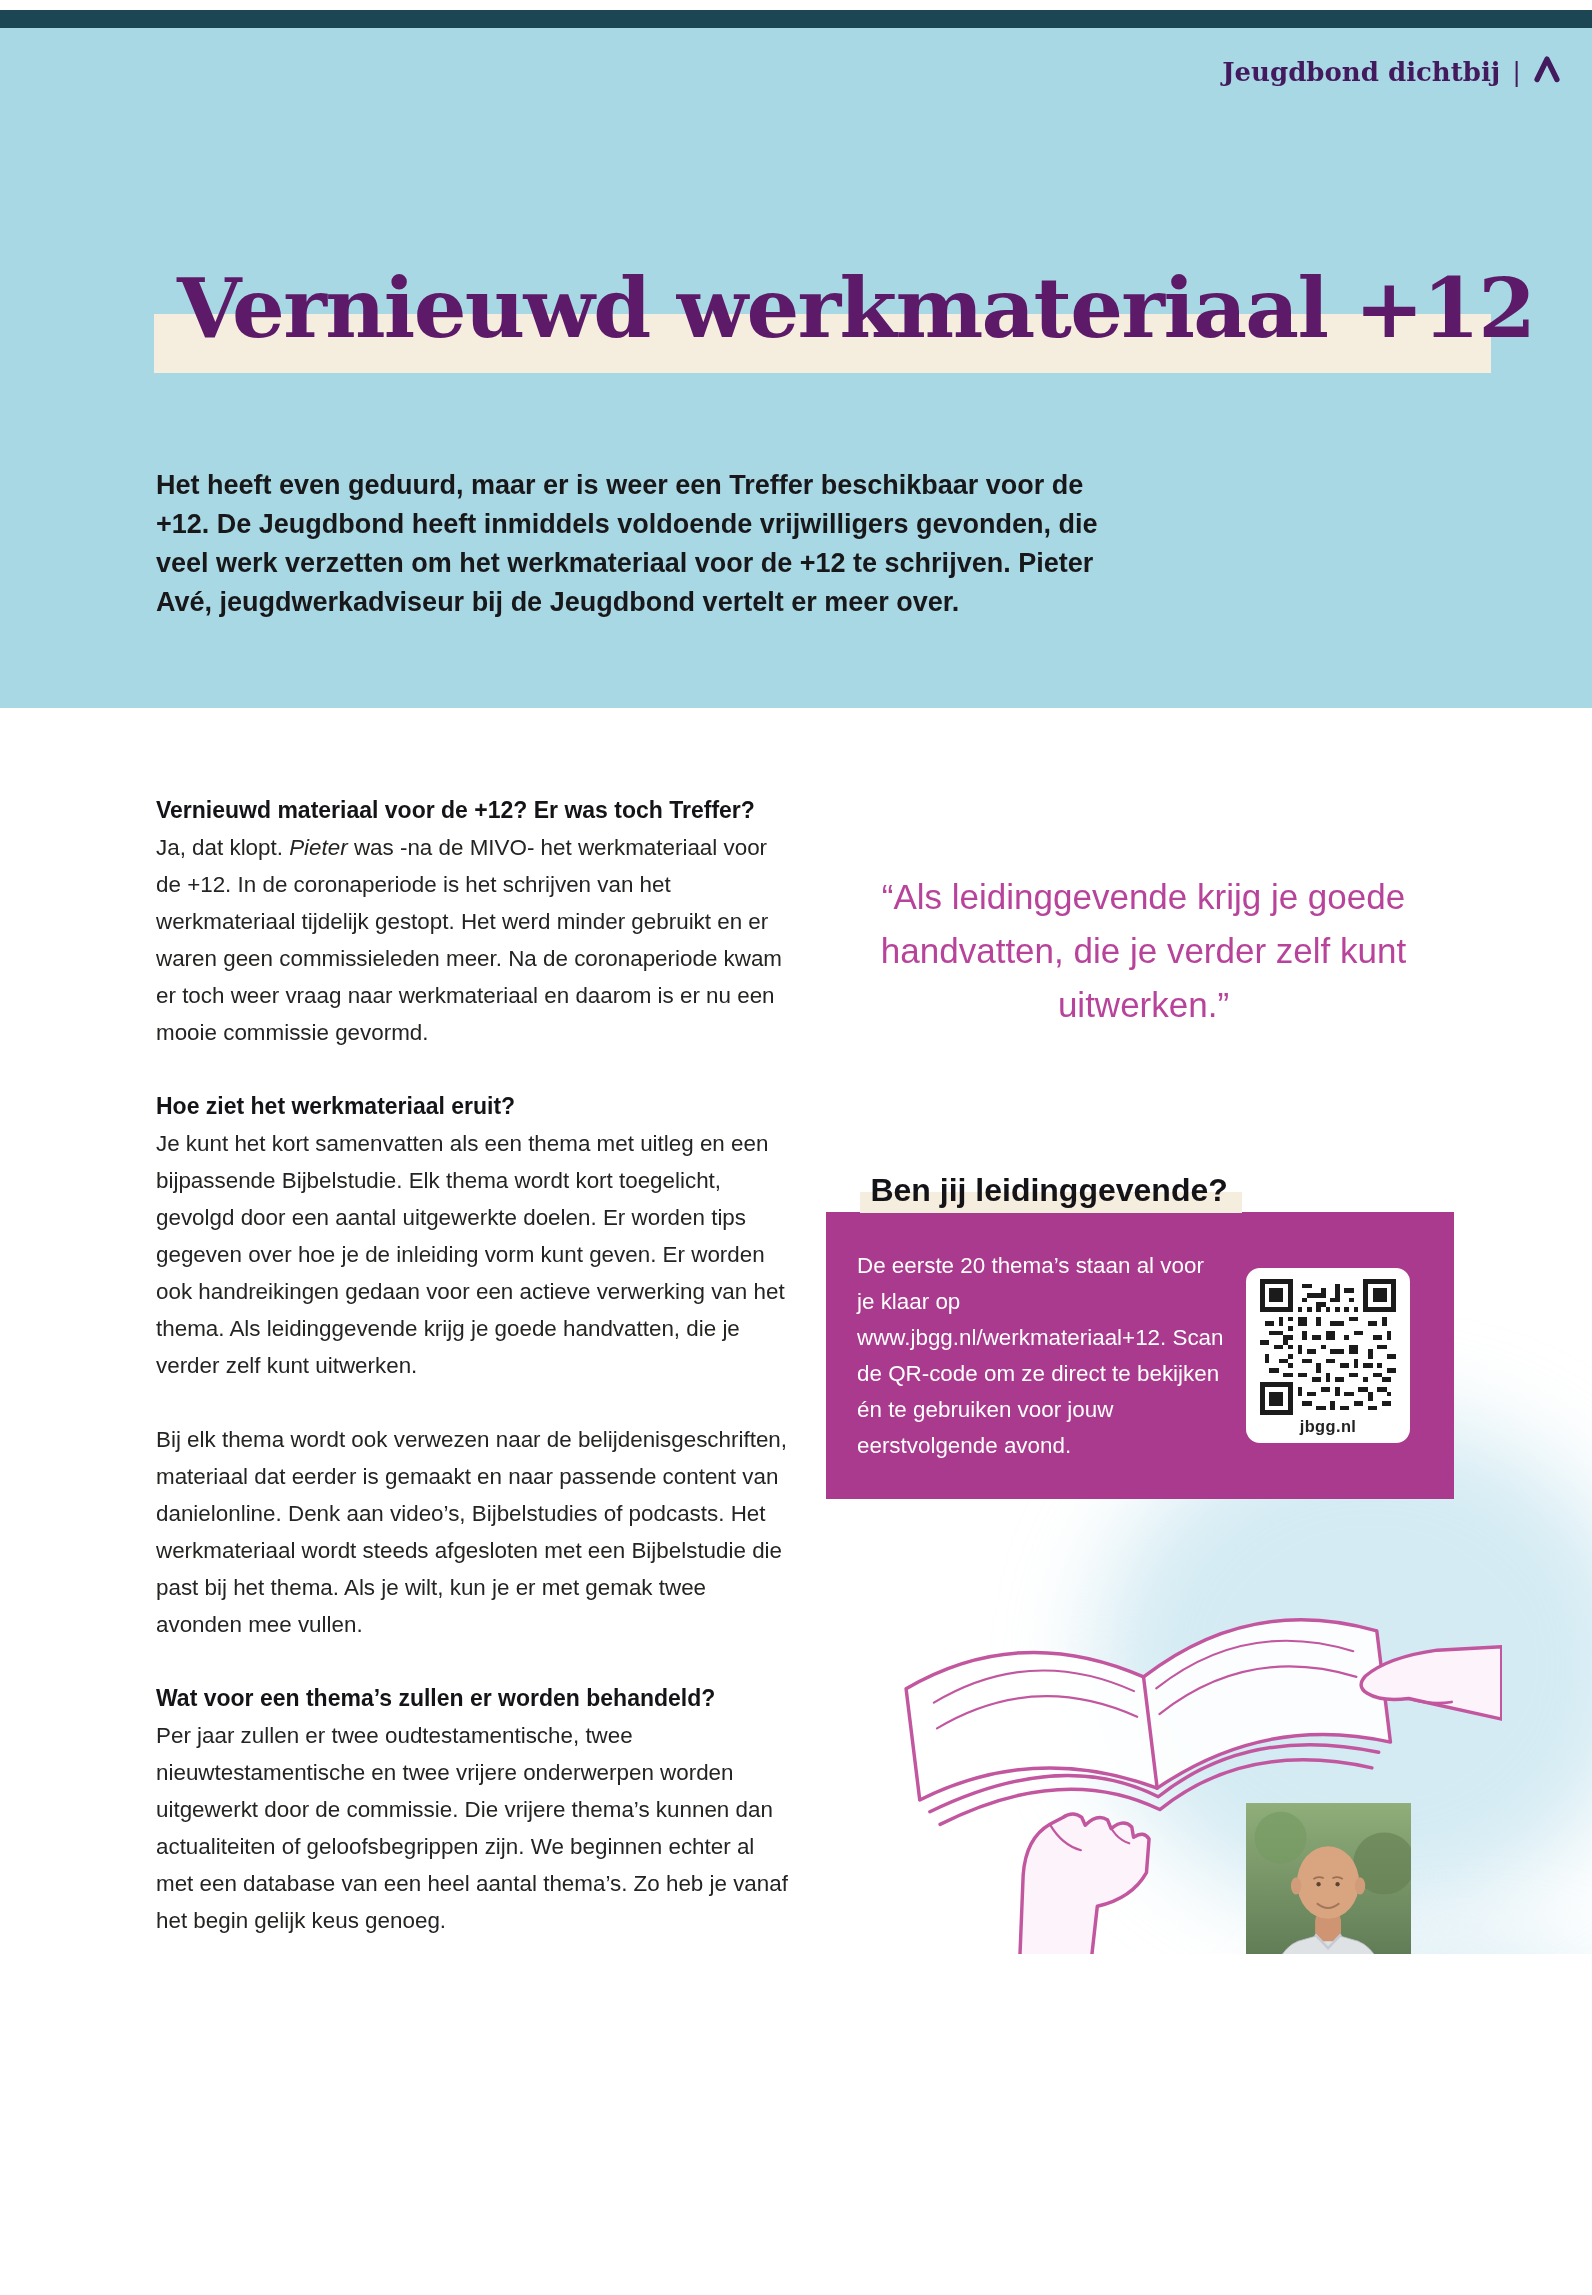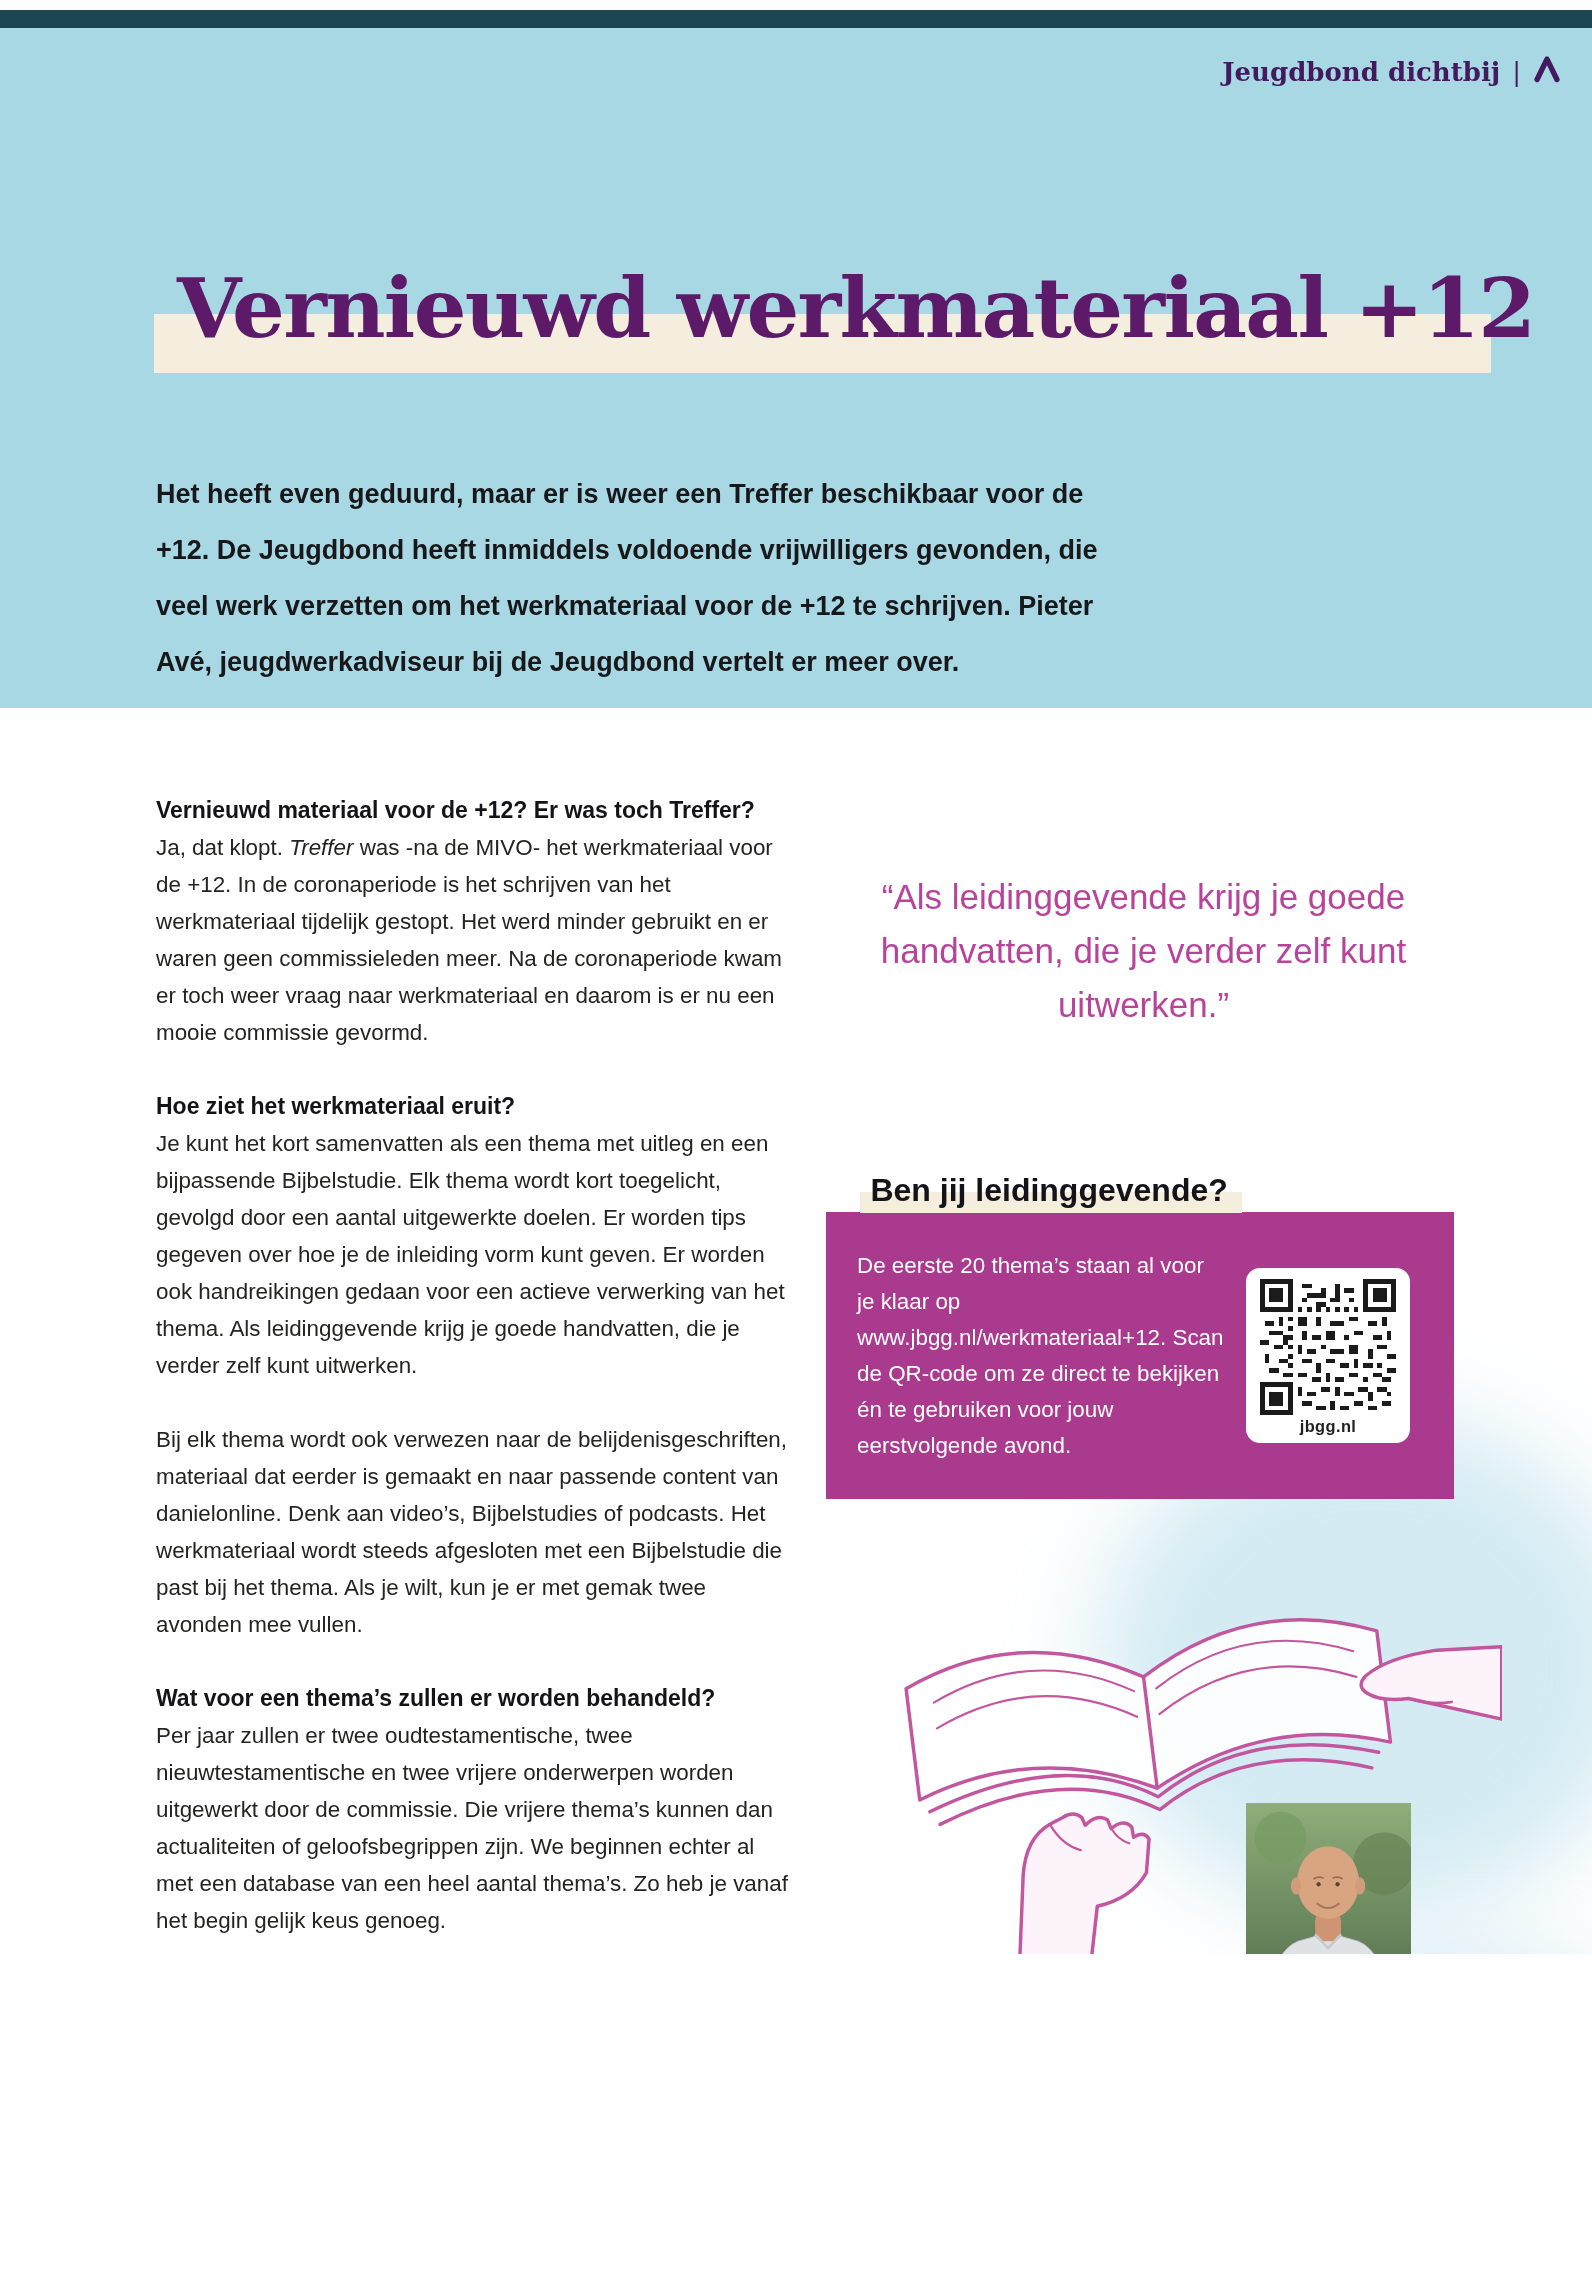--- a/index.html
+++ b/index.html
@@ -15,21 +15,21 @@
     font-family:"DejaVu Serif", serif; font-weight:bold; font-size:26px; color:#431a5e; z-index:2;
   }
   .brand .divider { font-weight:normal; font-size:26px; color:#431a5e; }
   .title-bar { position:absolute; top:314px; left:154px; width:1337px; height:59px; background:#f5eddd; z-index:1; }
   .hero-title {
     position:absolute; top:259px; left:177px; z-index:2; white-space:nowrap;
     font-family:"DejaVu Serif", serif; font-weight:bold; font-size:83px; letter-spacing:-1.7px; color:#5c1a68;
   }
   .intro {
     position:absolute; top:466px; left:156px; width:971px; z-index:2;
-    font-weight:bold; font-size:27px; line-height:56px; color:#18181a;
+    font-weight:bold; font-size:27px; line-height:39px; color:#18181a;
   }
   .left-col { position:absolute; top:792px; left:156px; width:636px; font-size:22.4px; line-height:37px; color:#242422; z-index:2; }
   .left-col h3 { font-size:23px; line-height:37px; font-weight:bold; color:#141418; }
   .left-col p { margin-bottom:37px; }
   .left-col section.last p { margin-bottom:12px; }
   .pullquote {
     position:absolute; top:870px; left:876px; width:535px; z-index:2;
     text-align:center; font-size:35px; line-height:54px; color:#b8439a;
   }
   .callout-heading { position:absolute; top:1172px; left:860px; z-index:4; font-size:32px; font-weight:bold; color:#141418; }
@@ -88,21 +88,21 @@
   </div>
 
   <div class="title-bar"></div>
   <h1 class="hero-title">Vernieuwd werkmateriaal +12</h1>
 
   <p class="intro">Het heeft even geduurd, maar er is weer een Treffer beschikbaar voor de +12. De Jeugdbond heeft inmiddels voldoende vrijwilligers gevonden, die veel werk verzetten om het werkmateriaal voor de +12 te schrijven. Pieter Avé, jeugdwerkadviseur bij de Jeugdbond vertelt er meer over.</p>
 
   <div class="left-col">
     <section>
       <h3>Vernieuwd materiaal voor de +12? Er was toch Treffer?</h3>
-      <p><span>Ja, dat klopt. </span><em>Treffer</em><span> was -na de MIVO- het werkmateriaal voor de +12. In de coronaperiode is het schrijven van het werkmateriaal tijdelijk gestopt. Het werd minder gebruikt en er waren geen commissieleden meer. Na de coronaperiode kwam er toch weer vraag naar werkmateriaal en daarom is er nu een mooie commissie gevormd.</span></p>
+      <p><span>Ja, dat klopt. </span><em>Pieter</em><span> was -na de MIVO- het werkmateriaal voor de +12. In de coronaperiode is het schrijven van het werkmateriaal tijdelijk gestopt. Het werd minder gebruikt en er waren geen commissieleden meer. Na de coronaperiode kwam er toch weer vraag naar werkmateriaal en daarom is er nu een mooie commissie gevormd.</span></p>
     </section>
     <section>
       <h3>Hoe ziet het werkmateriaal eruit?</h3>
       <p>Je kunt het kort samenvatten als een thema met uitleg en een bijpassende Bijbelstudie. Elk thema wordt kort toegelicht, gevolgd door een aantal uitgewerkte doelen. Er worden tips gegeven over hoe je de inleiding vorm kunt geven. Er worden ook handreikingen gedaan voor een actieve verwerking van het thema. Als leidinggevende krijg je goede handvatten, die je verder zelf kunt uitwerken.</p>
     </section>
     <section>
       <p>Bij elk thema wordt ook verwezen naar de belijdenisgeschriften, materiaal dat eerder is gemaakt en naar passende content van danielonline. Denk aan video’s, Bijbelstudies of podcasts. Het werkmateriaal wordt steeds afgesloten met een Bijbelstudie die past bij het thema. Als je wilt, kun je er met gemak twee avonden mee vullen.</p>
     </section>
     <section class="last">
       <h3>Wat voor een thema’s zullen er worden behandeld?</h3>

